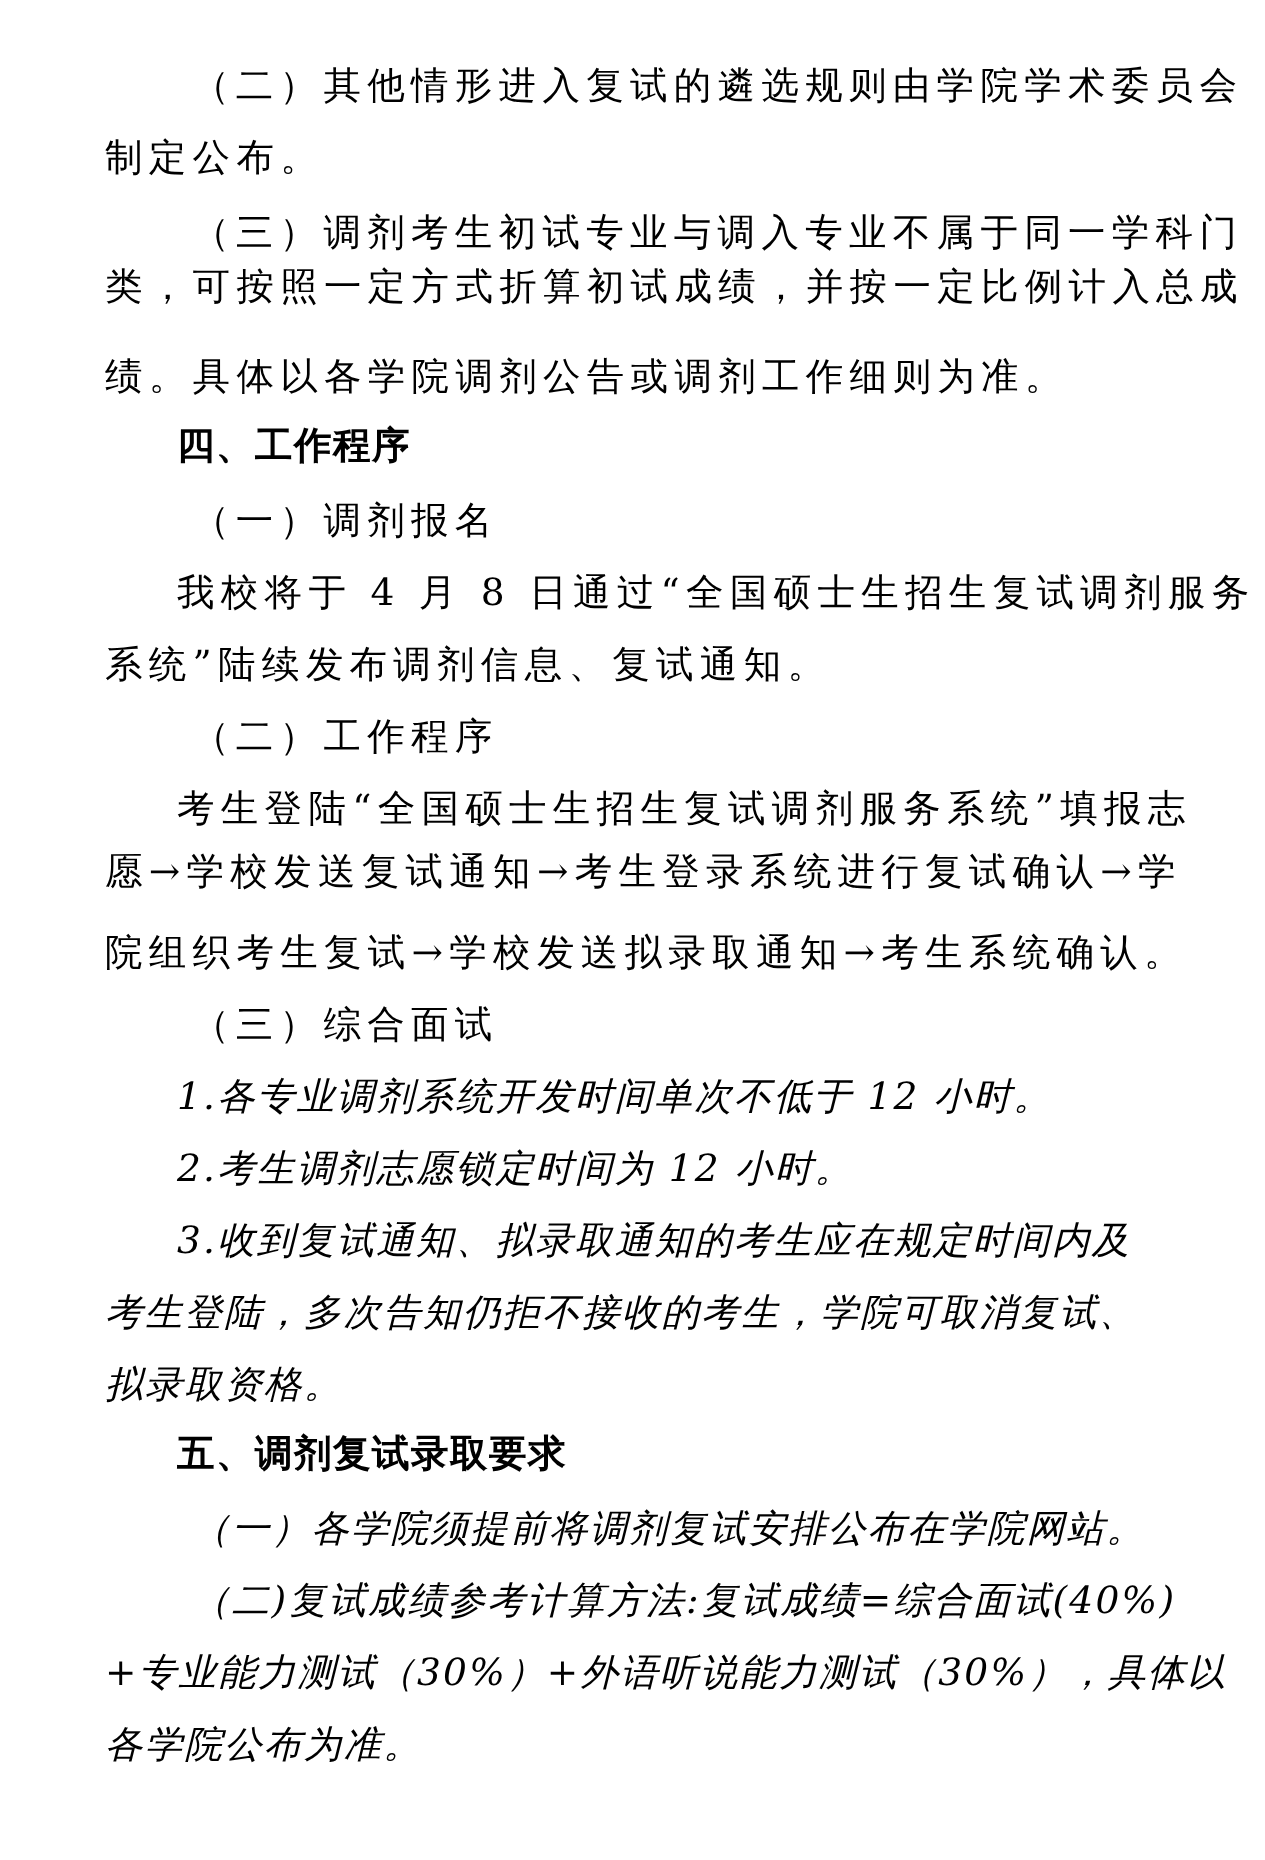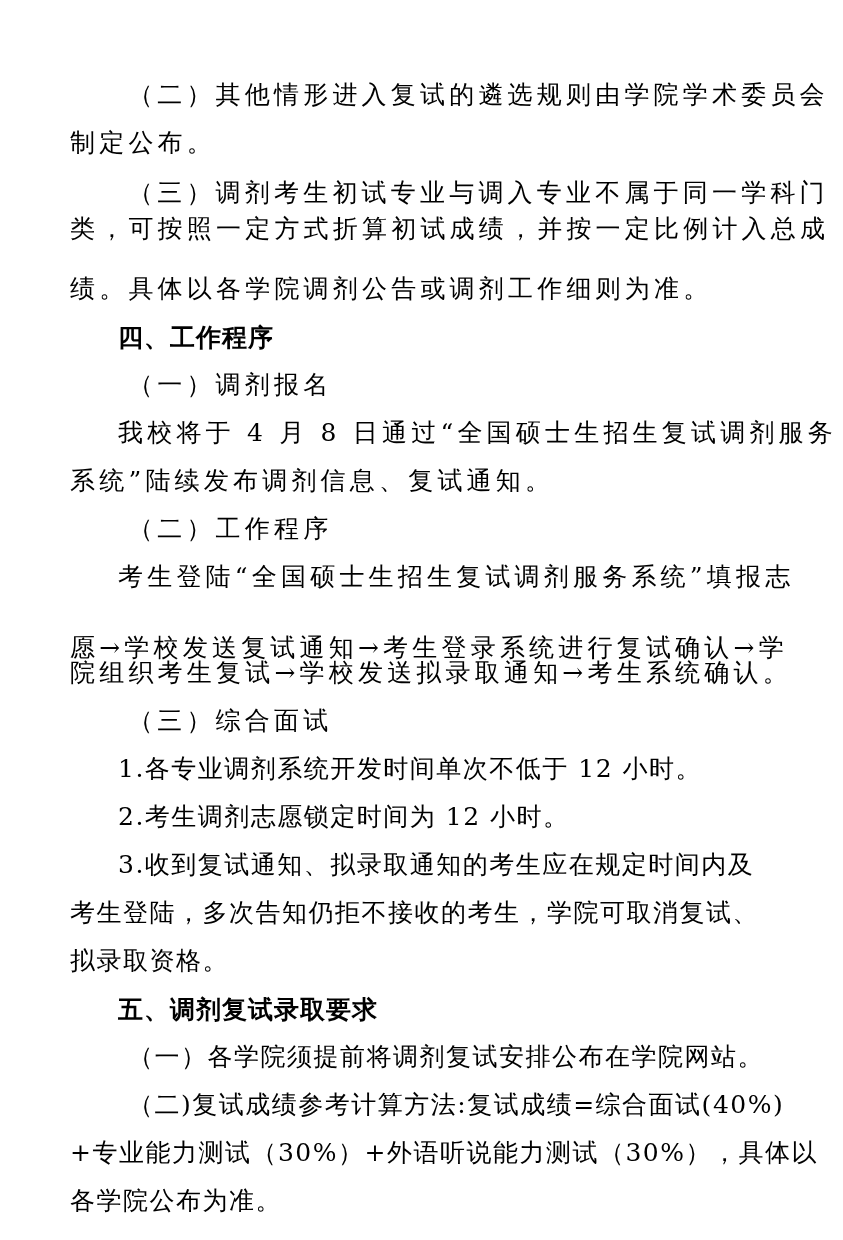--- a/index.html
+++ b/index.html
@@ -1,25 +1,25 @@
 <!DOCTYPE html>
 <html><head>
 <meta charset="utf-8">
 <style>
   html, body { margin: 0; padding: 0; background: #ffffff; }
   body { width: 843px; height: 1240px; overflow: hidden; position: relative;
          font-family: "DejaVu Serif", "Liberation Serif", serif; color: #000; }
   .page { position: absolute; left: 70px; top: 34px; width: 706px; }
   .line { position: absolute; left: 0; white-space: nowrap; font-size: 25px;
-          line-height: 30px; letter-spacing: 4.2px; margin-top: 38px; }
+          line-height: 30px; letter-spacing: 4.2px; }
   .indent { left: 48px; }
   .indent2 { left: 58px; }
-  .heading { font-family: Liberation Sans, sans-serif; font-weight: bold;
+  .heading { font-family: Liberation Mono, monospace; font-weight: bold;
              letter-spacing: 1px; font-size: 25px; }
-  .tight { letter-spacing: 1.5px; }
+  .tight { letter-spacing: 1.5px; font-style: italic; }
 </style>
 </head>
 <body>
 
 <div class="page">
   <div class="line indent2" style="top:8px">（二）其他情形进入复试的遴选规则由学院学术委员会</div>
   <div class="line" style="top:56px">制定公布。</div>
 
   <div class="line indent2" style="top:106px">（三）调剂考生初试专业与调入专业不属于同一学科门</div>
   <div class="line" style="top:142px">类，可按照一定方式折算初试成绩，并按一定比例计入总成</div>
@@ -28,21 +28,21 @@
   <div class="line indent heading" style="top:250px">四、工作程序</div>
 
   <div class="line indent2" style="top:298px">（一）调剂报名</div>
 
   <div class="line indent" style="top:346px">我校将于 4 月 8 日通过“全国硕士生招生复试调剂服务</div>
   <div class="line" style="top:394px">系统”陆续发布调剂信息、复试通知。</div>
 
   <div class="line indent2" style="top:442px">（二）工作程序</div>
 
   <div class="line indent" style="top:490px">考生登陆“全国硕士生招生复试调剂服务系统”填报志</div>
-  <div class="line" style="top:561px">愿→学校发送复试通知→考生登录系统进行复试确认→学</div>
+  <div class="line" style="top:532px">愿→学校发送复试通知→考生登录系统进行复试确认→学</div>
   <div class="line" style="top:586px">院组织考生复试→学校发送拟录取通知→考生系统确认。</div>
 
   <div class="line indent2" style="top:634px">（三）综合面试</div>
 
   <div class="line indent tight" style="top:682px">1.各专业调剂系统开发时间单次不低于 12 小时。</div>
   <div class="line indent tight" style="top:730px">2.考生调剂志愿锁定时间为 12 小时。</div>
 
   <div class="line indent tight" style="top:778px">3.收到复试通知、拟录取通知的考生应在规定时间内及</div>
   <div class="line tight" style="top:826px">考生登陆，多次告知仍拒不接收的考生，学院可取消复试、</div>
   <div class="line tight" style="top:874px">拟录取资格。</div>

